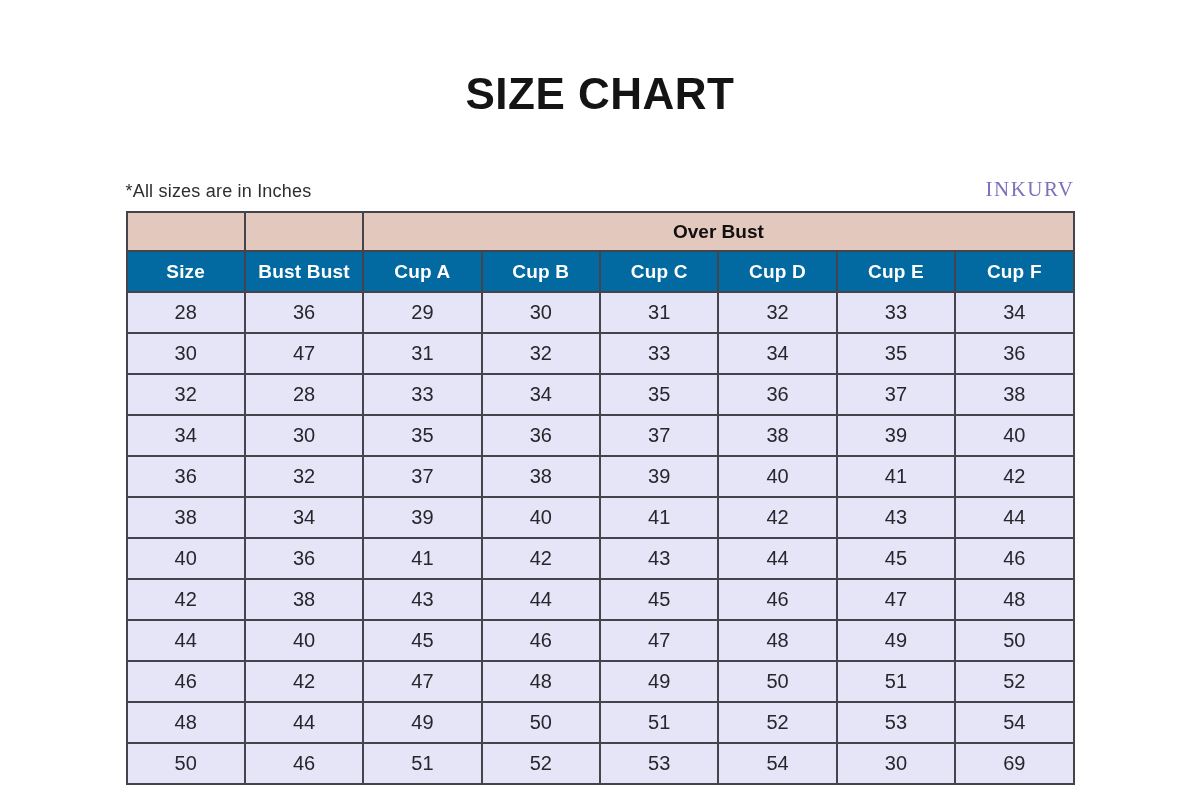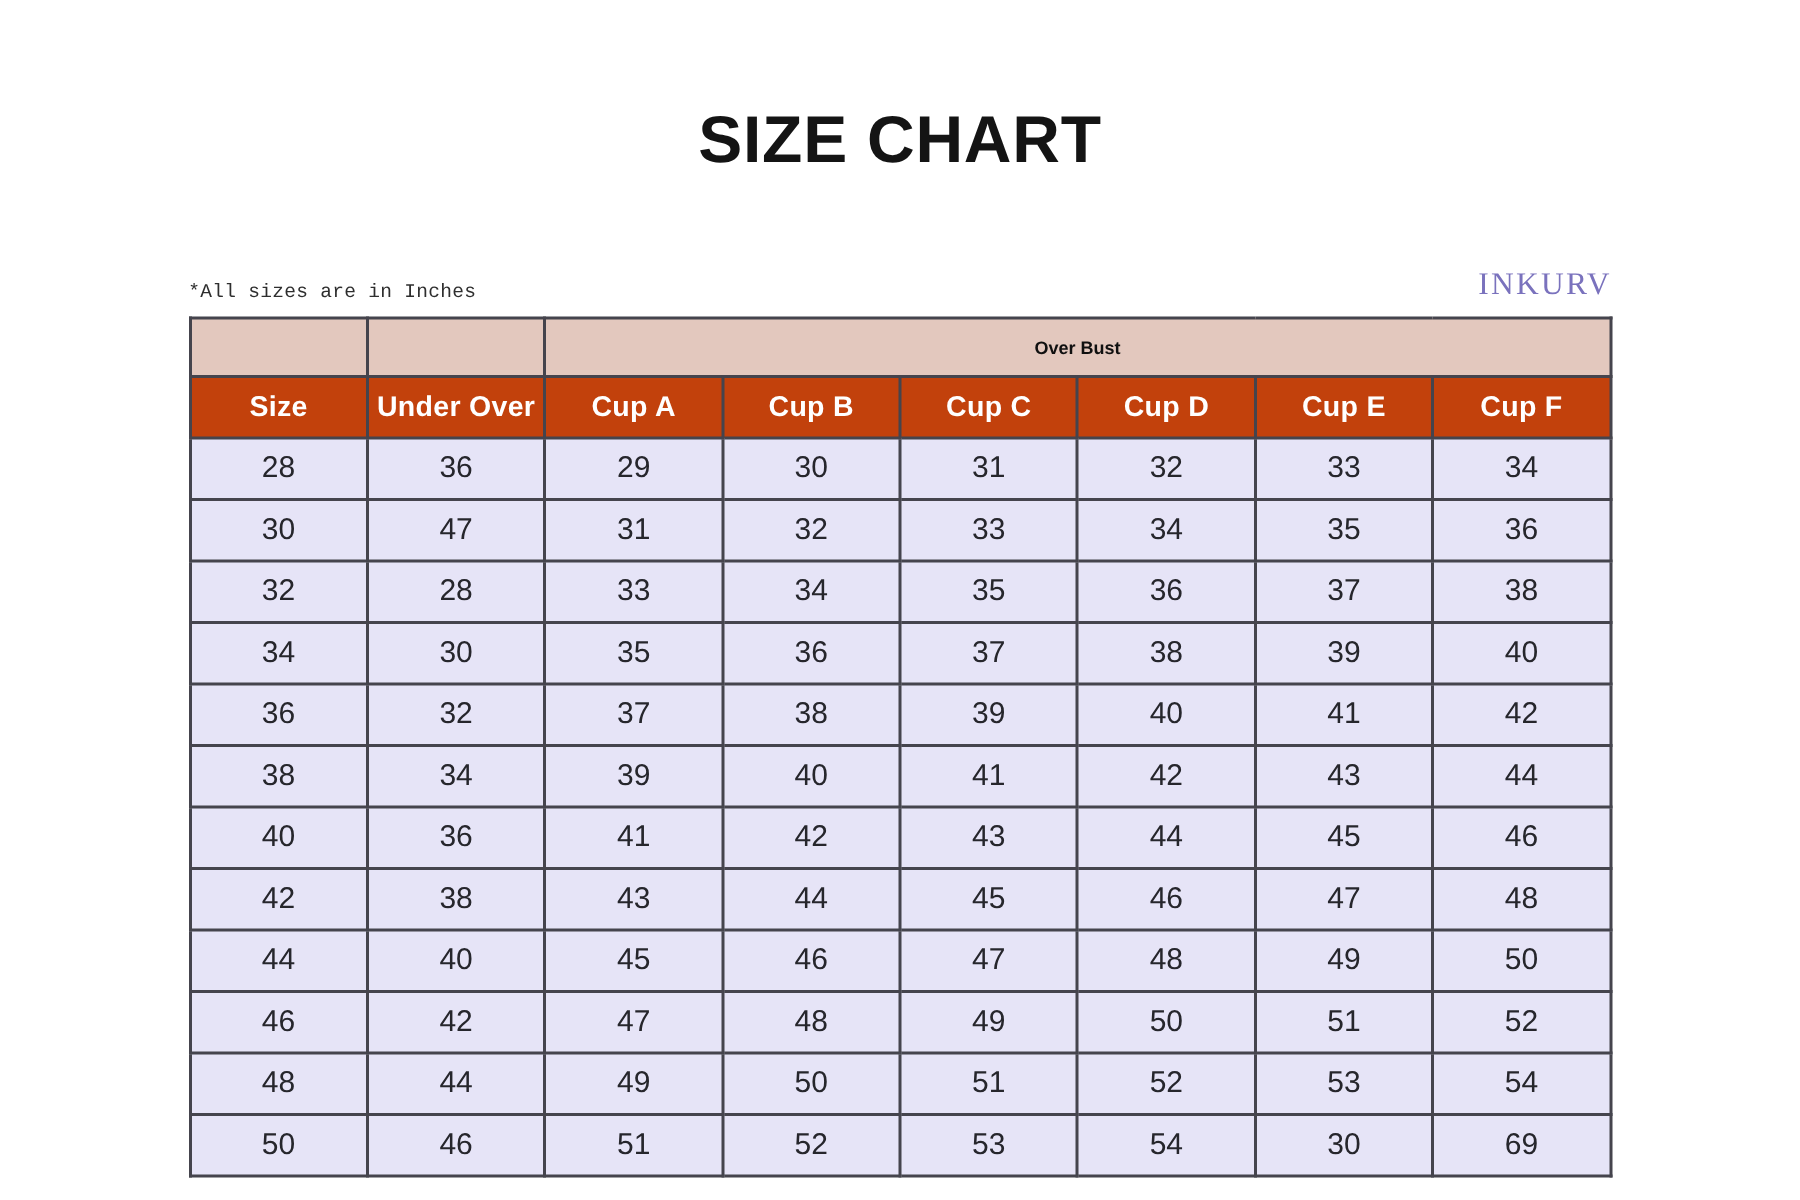--- a/index.html
+++ b/index.html
@@ -27,25 +27,24 @@
     color: #141414;
   }
   .subheader {
     width: 949px;
     margin: 16px auto 9px auto;
     display: flex;
     justify-content: space-between;
     align-items: flex-end;
   }
   .note {
-    font-size: 13px;
+    font-size: 18px;
     color: #2e2e2e;
     font-weight: 400;
     letter-spacing: 0.2px;
-    font-family: Liberation Mono, monospace;
   }
   .brand {
     font-family: "Liberation Serif", "DejaVu Serif", serif;
     font-size: 21px;
     color: #7a72bd;
     letter-spacing: 1.5px;
     font-weight: 400;
     margin-top: 45px;
   }
   table.size-chart {
@@ -57,26 +56,26 @@
   table.size-chart th,
   table.size-chart td {
     border: 2px solid #45444d;
     text-align: center;
     vertical-align: middle;
     padding: 0;
   }
   tr.group-row th {
     background: #e3c8be;
     height: 37px;
-    font-size: 12px;
+    font-size: 19px;
     font-weight: bold;
     color: #101010;
   }
   tr.col-row th {
-    background: #c2410c;
+    background: #0369a1;
     height: 39px;
     font-size: 19px;
     font-weight: bold;
     color: #ffffff;
     letter-spacing: 0.2px;
   }
   tbody td {
     background: #e6e4f7;
     height: 39px;
     font-size: 20px;
@@ -97,21 +96,21 @@
 
   <table class="size-chart">
     <thead>
       <tr class="group-row">
         <th></th>
         <th></th>
         <th colspan="6">Over Bust</th>
       </tr>
       <tr class="col-row">
         <th>Size</th>
-        <th>Under Over</th>
+        <th>Bust Bust</th>
         <th>Cup A</th>
         <th>Cup B</th>
         <th>Cup C</th>
         <th>Cup D</th>
         <th>Cup E</th>
         <th>Cup F</th>
       </tr>
     </thead>
     <tbody>
 

